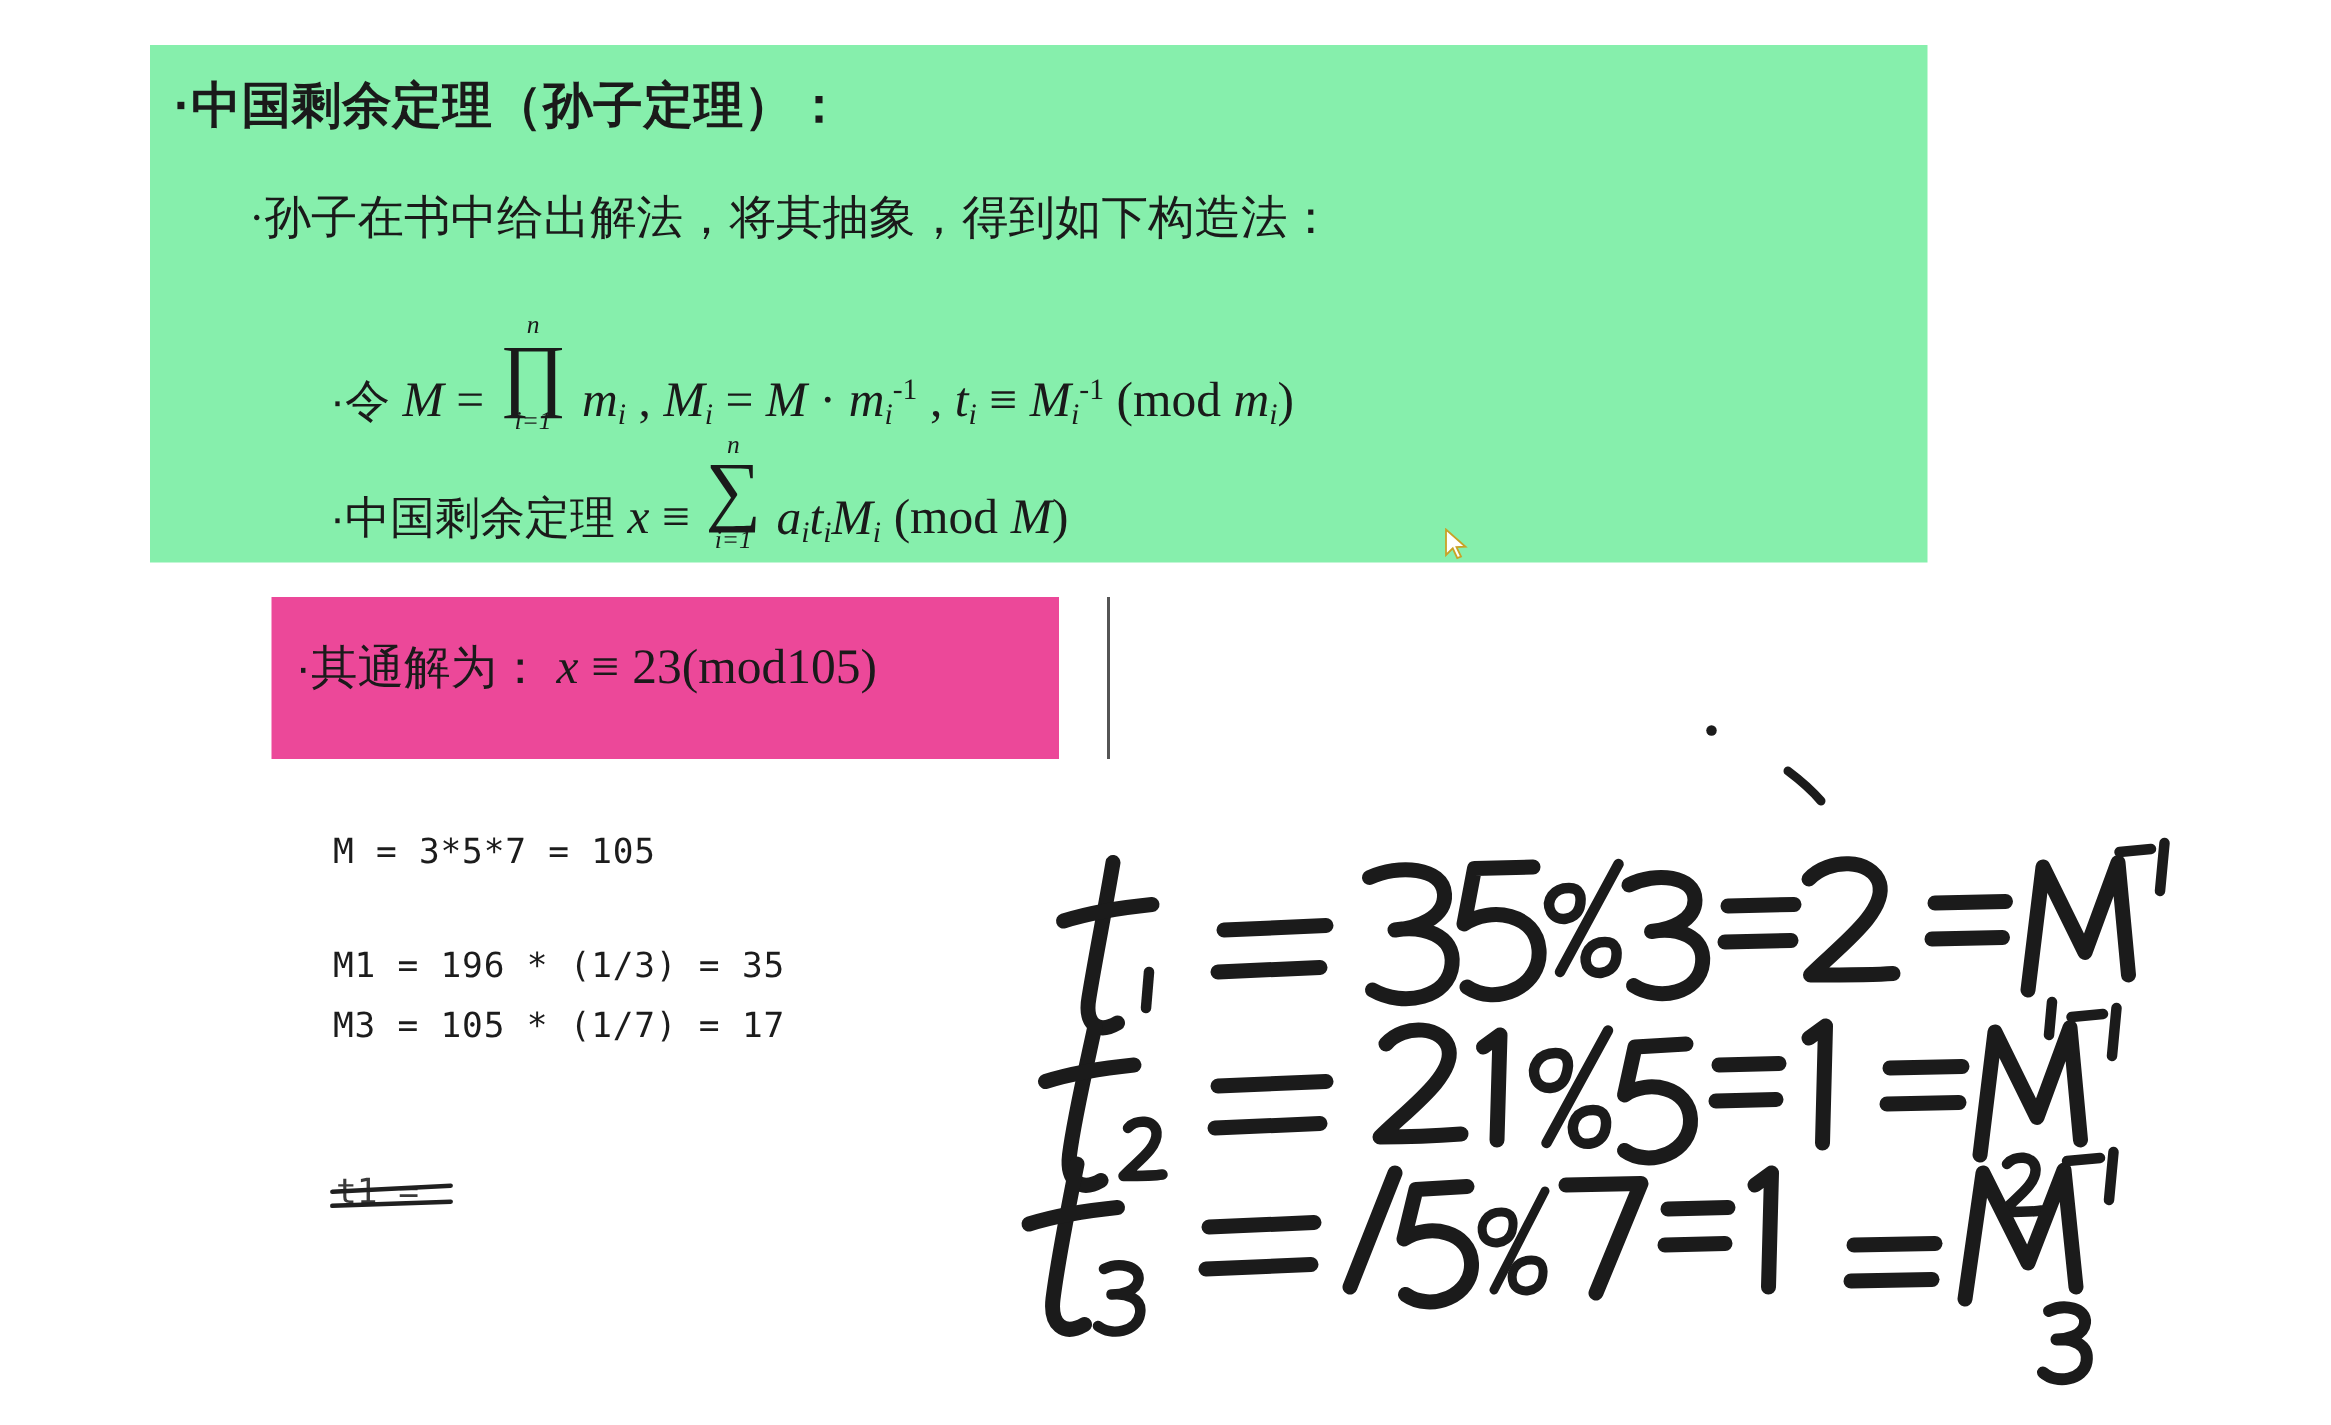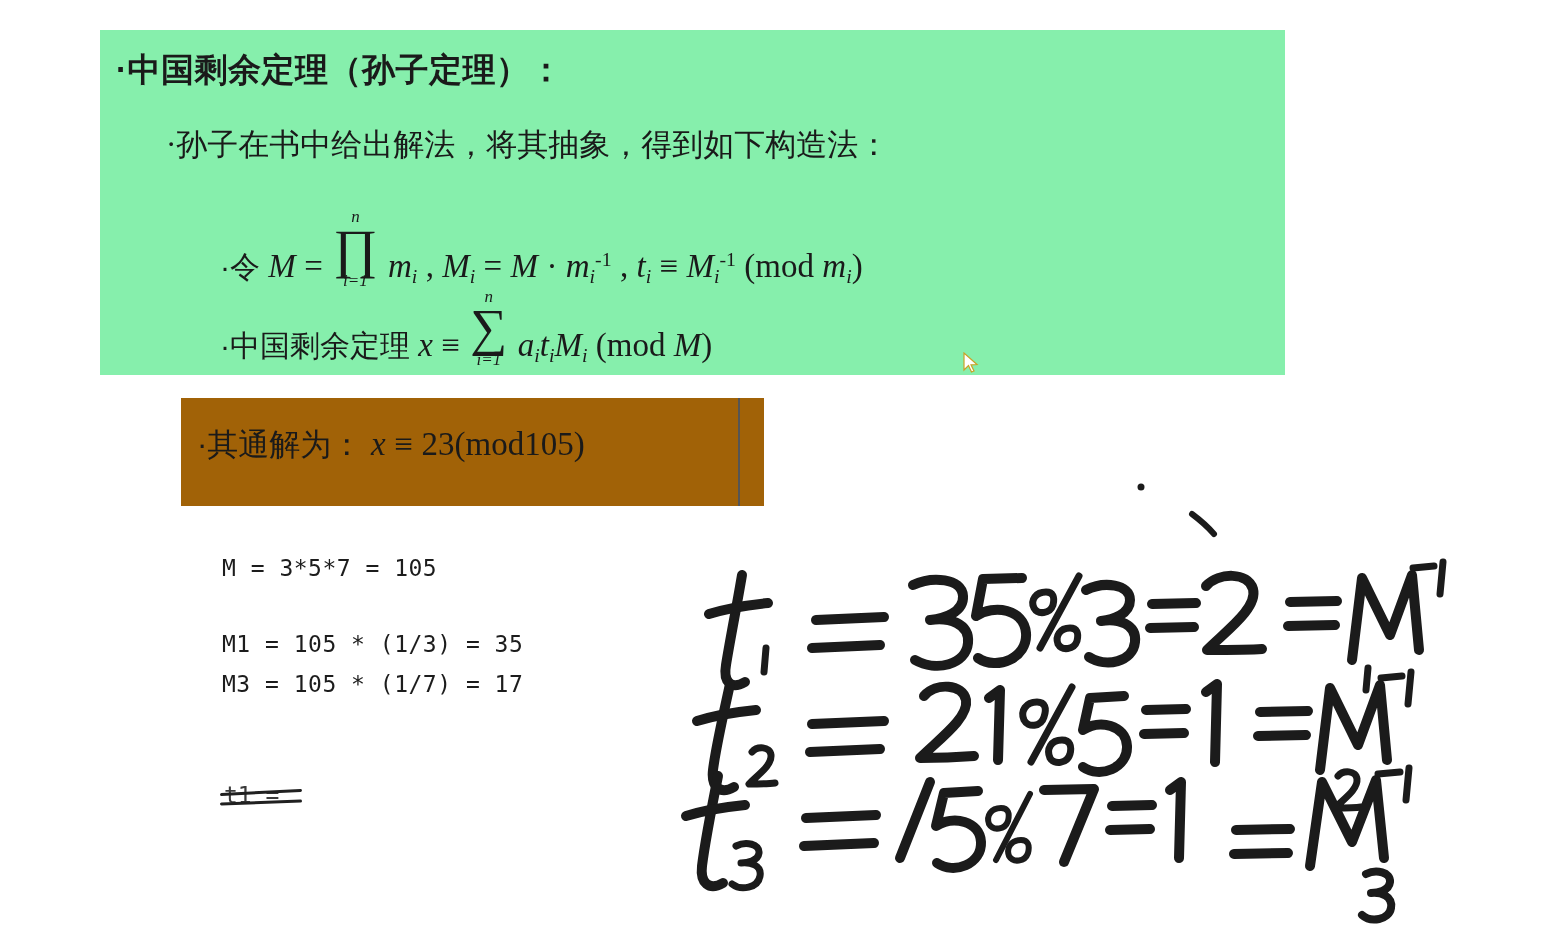--- a/index.html
+++ b/index.html
@@ -102,23 +102,23 @@
   }
   .bigop .glyph.sum {
     font-size: 52px;
   }
 
   
   .panel-mid {
     position: absolute;
     left: 181px;
     top: 398px;
-    width: 583px;
+    width: 525px;
     height: 108px;
-    background: #a16207;
+    background: #ec4899;
   }
   .panel-mid .txt {
     position: absolute;
     left: 16px;
     top: 26px;
     font-size: 31px;
     white-space: nowrap;
   }
   .panel-mid-edge {
     position: absolute;
@@ -248,21 +248,21 @@
     <span class="mi">x</span>
     <span class="mop">≡</span>
     <span class="mop">23(mod105)</span>
   </div>
 </div>
 <div class="panel-mid-edge"></div>
 
 <div class="notes">
   <div class="nl">M = 3*5*7 = 105</div>
   <div class="gap"></div>
-  <div class="nl">M1 = 105 * (1/3) = 35</div>
+  <div class="nl">M1 = 196 * (1/3) = 35</div>
   <div class="nl">M3 = 105 * (1/7) = 17</div>
 </div>
 
 <div class="struck">
   <div class="ghost">t1 =</div>
   <div class="s1"></div>
   <div class="s2"></div>
 </div>
 
 <svg class="ink" viewBox="0 0 1554 950">

